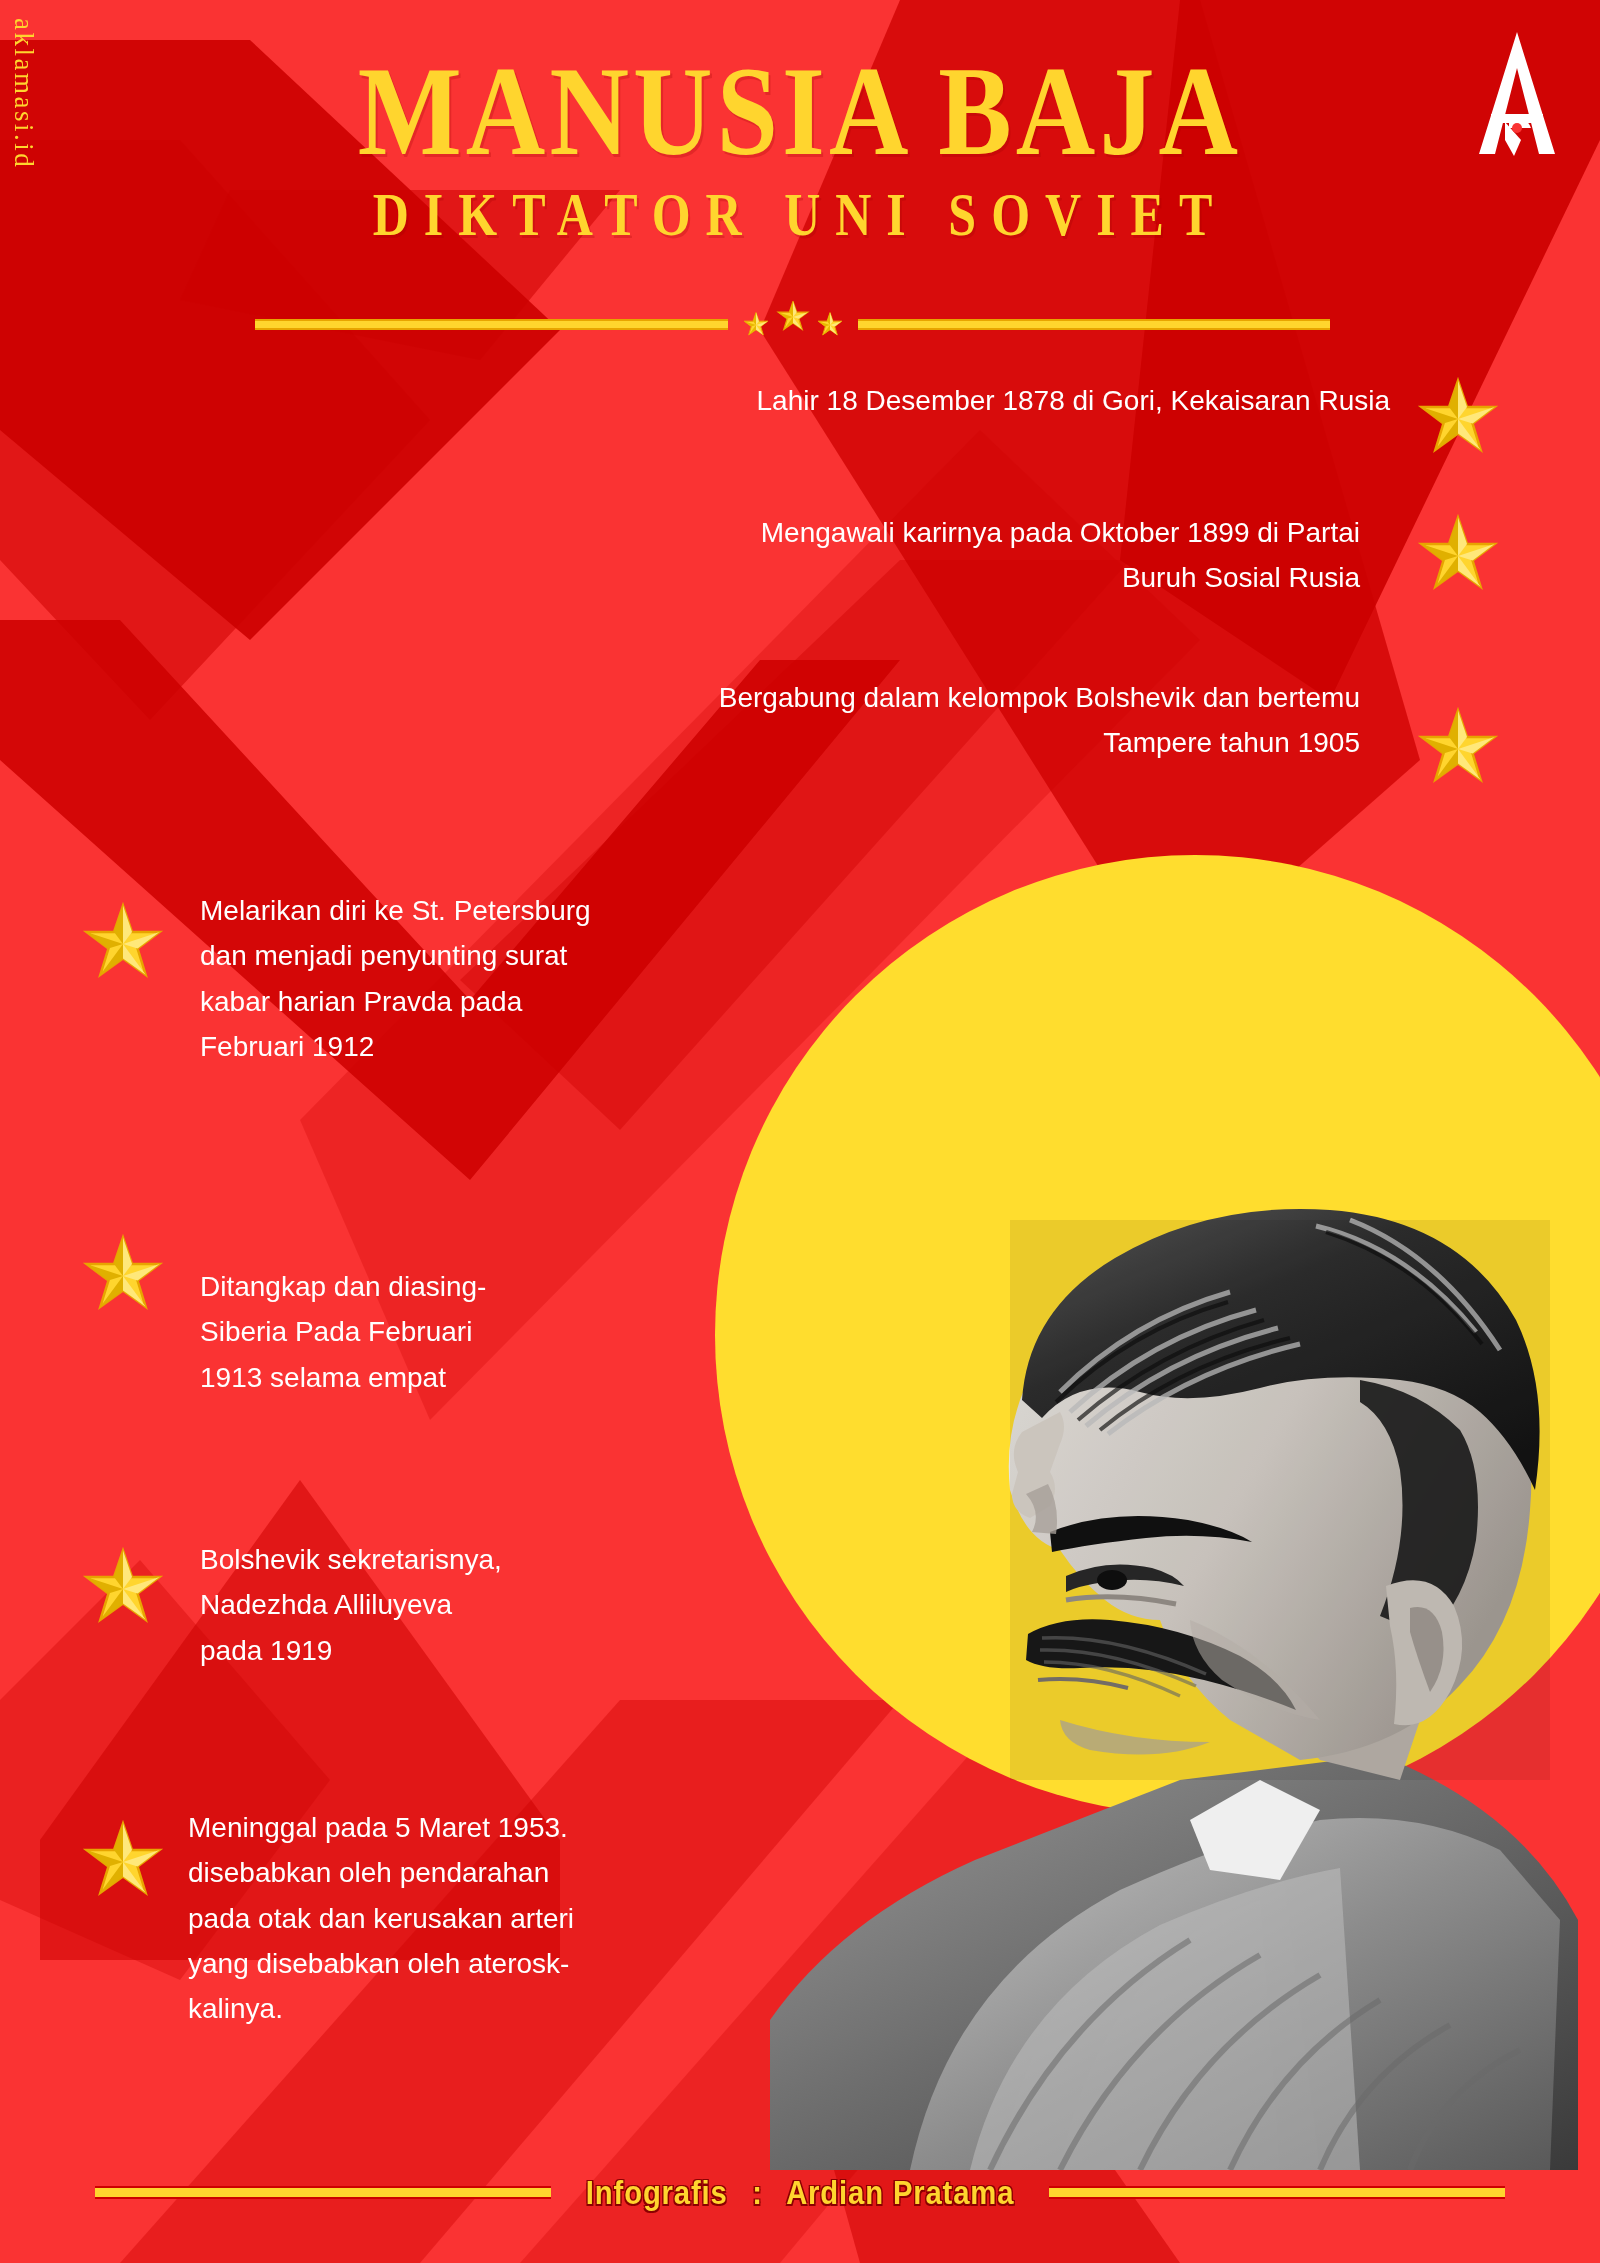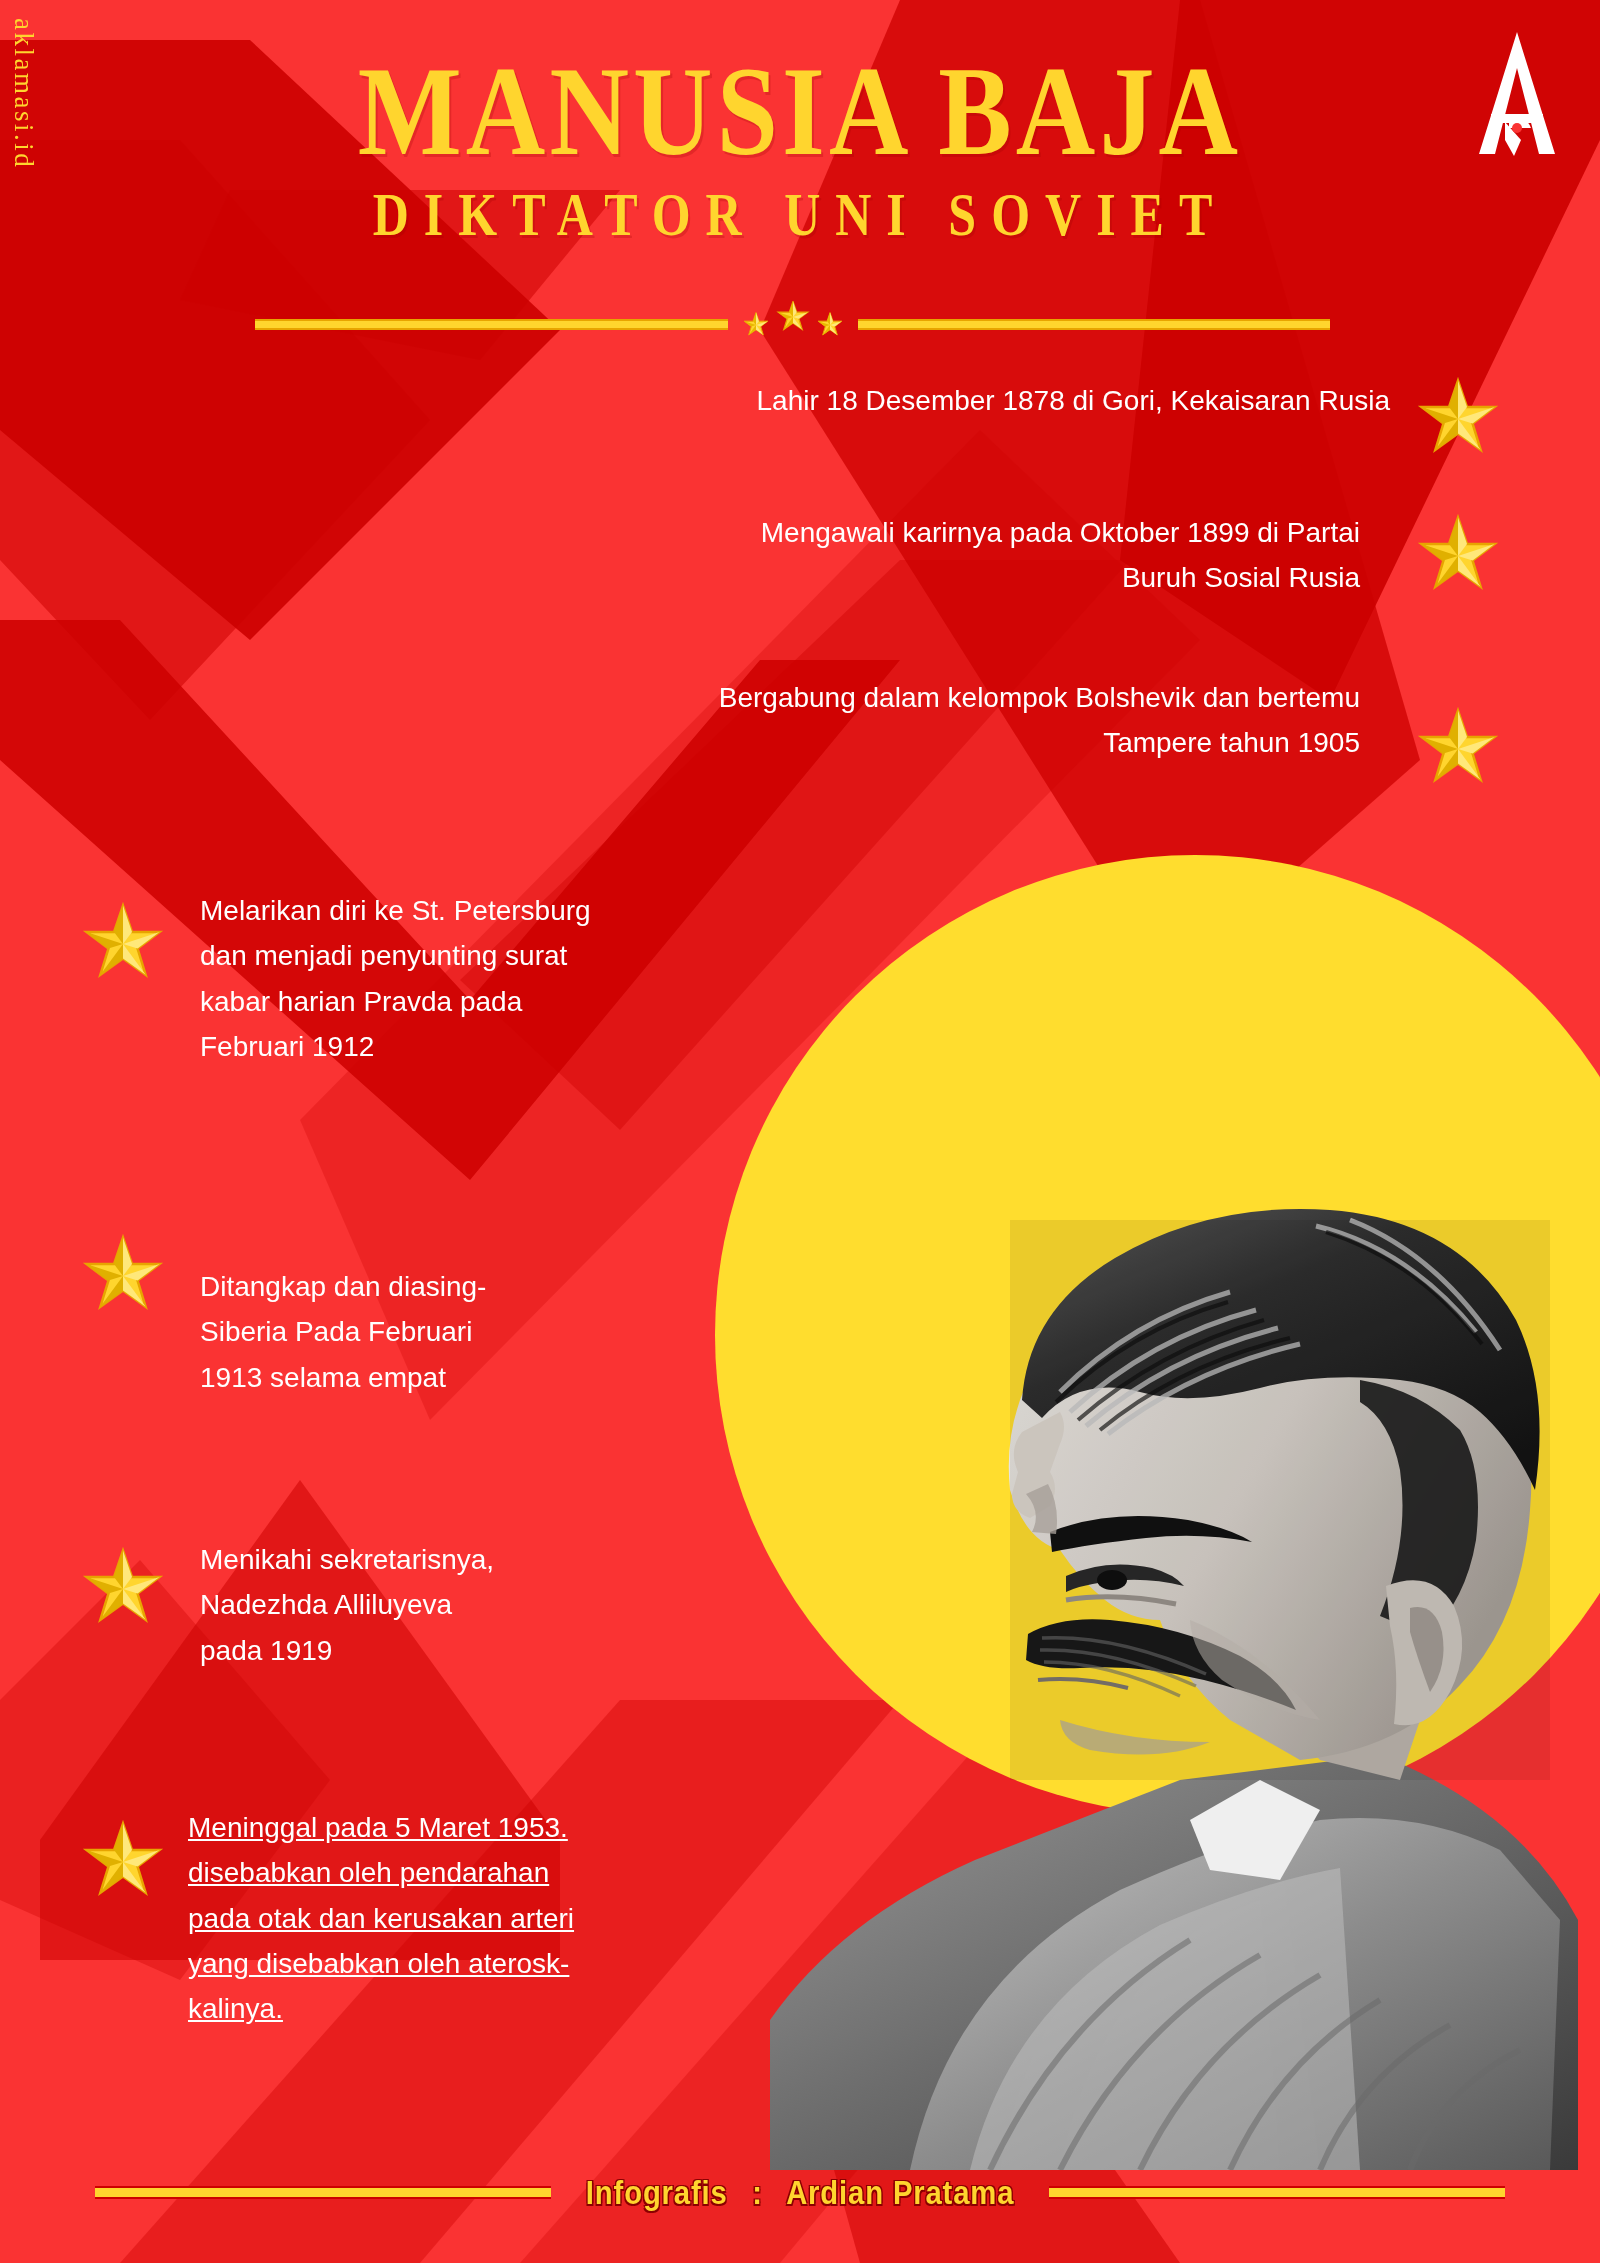--- a/index.html
+++ b/index.html
@@ -407,39 +407,39 @@
         <polygon points="0,-20 4.7,-6.2 0,0" fill="#FFE87A"></polygon>
         <polygon points="0,-20 -4.7,-6.2 0,0" fill="#E0B000"></polygon>
         <polygon points="19,-6.2 7.6,2.4 0,0" fill="#FFE87A"></polygon>
         <polygon points="-19,-6.2 -7.6,2.4 0,0" fill="#E0B000"></polygon>
         <polygon points="11.8,16 0,7.6 0,0" fill="#FFE87A"></polygon>
         <polygon points="-11.8,16 0,7.6 0,0" fill="#E0B000"></polygon>
       </g>
     </svg>
   </div>
   <div class="tx left" style="left:200px;top:1537px;width:700px;">
-    <div>Menikahi sekretarisnya,</div>
+    <div>Bolshevik sekretarisnya,</div>
     <div>Nadezhda Alliluyeva</div>
     <div>pada 1919</div>
   </div>
 
   <div class="starb" style="left:80px;top:1818px;">
     <svg width="86" height="86" viewBox="0 0 86 86">
       <g transform="translate(43,44) scale(1.92)">
         <polygon points="0,-20 4.7,-6.2 19,-6.2 7.6,2.4 11.8,16 0,7.6 -11.8,16 -7.6,2.4 -19,-6.2 -4.7,-6.2" fill="#FFD52E" stroke="#E8A400" stroke-width="1.3"></polygon>
         <polygon points="0,-20 4.7,-6.2 0,0" fill="#FFE87A"></polygon>
         <polygon points="0,-20 -4.7,-6.2 0,0" fill="#E0B000"></polygon>
         <polygon points="19,-6.2 7.6,2.4 0,0" fill="#FFE87A"></polygon>
         <polygon points="-19,-6.2 -7.6,2.4 0,0" fill="#E0B000"></polygon>
         <polygon points="11.8,16 0,7.6 0,0" fill="#FFE87A"></polygon>
         <polygon points="-11.8,16 0,7.6 0,0" fill="#E0B000"></polygon>
       </g>
     </svg>
   </div>
-  <div class="tx left" style="left:188px;top:1805px;width:780px;text-decoration:underline;">
+  <div class="tx left" style="left:188px;top:1805px;width:780px;">
     <div>Meninggal pada 5 Maret 1953.</div>
     <div>disebabkan oleh pendarahan</div>
     <div>pada otak dan kerusakan arteri</div>
     <div>yang disebabkan oleh aterosk-</div>
     <div>kalinya.</div>
   </div>
 
   <div class="footer">
     <div class="rule"></div>
     <div class="credit">

